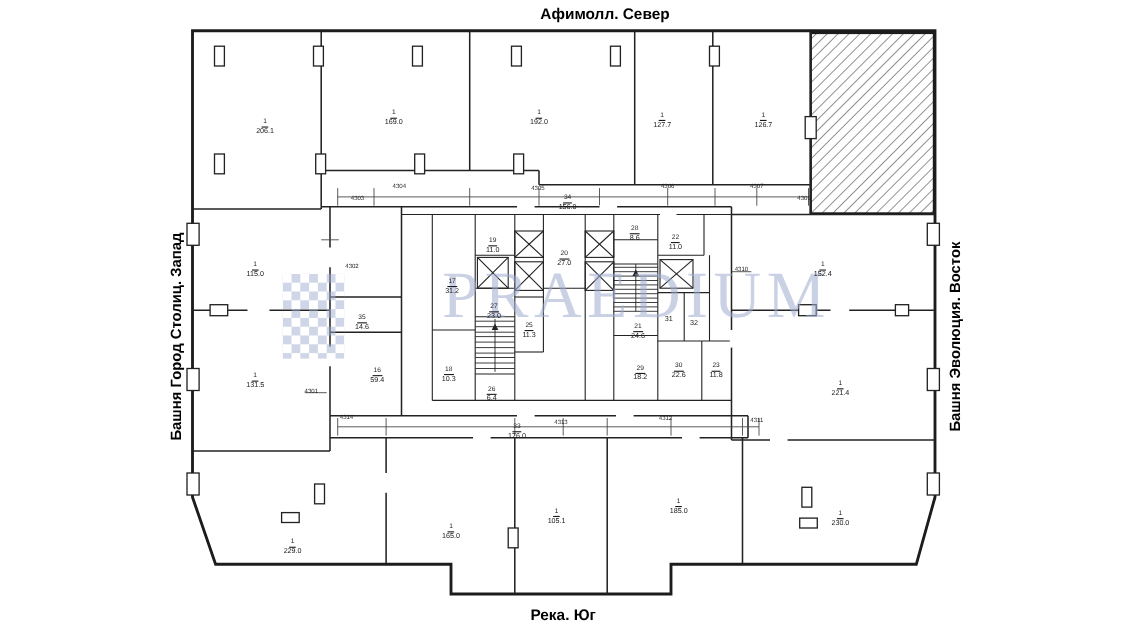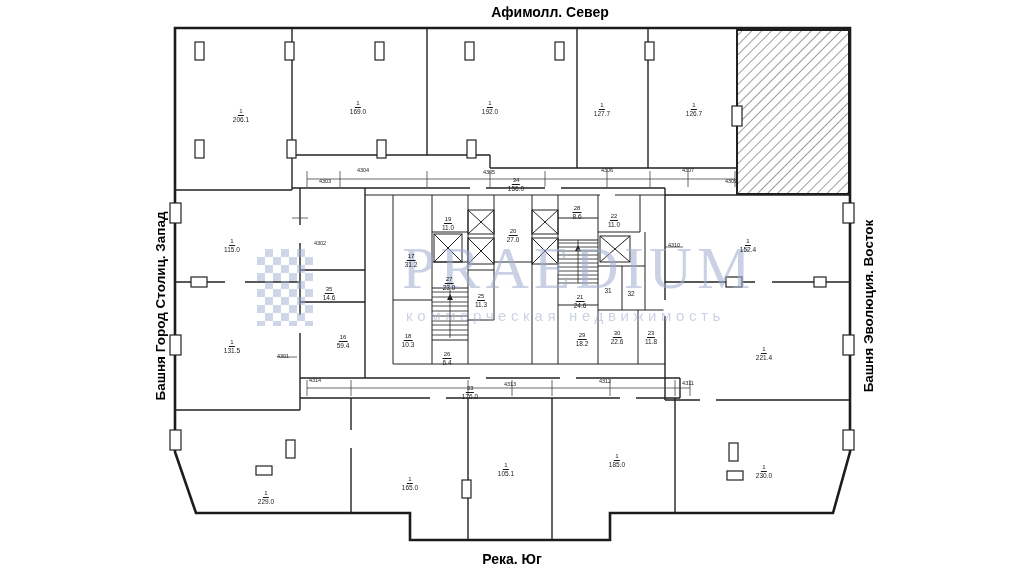--- a/index.html
+++ b/index.html
@@ -232,21 +232,20 @@
       <line x1="700" y1="400" x2="716" y2="400"></line>
       <line x1="665" y1="300" x2="665" y2="316"></line>
       <line x1="351" y1="430" x2="351" y2="448"></line>
       <line x1="600" y1="195" x2="615" y2="195"></line>
     </g>
   </svg>
 
   <div class="wm">
     <div class="wm-logo"></div>
     <div class="wm-brand">PRAEDIUM</div>
-    <div class="wm-tag">коммерческая недвижимость</div>
   </div>
 
   <div id="labels-layer">
       <div class="room-label" style="left: 241px; top: 100px;"><span class="num">1</span><div class="area">206.1</div></div>
       <div class="room-label" style="left: 358px; top: 92px;"><span class="num">1</span><div class="area">169.0</div></div>
       <div class="room-label" style="left: 490px; top: 92px;"><span class="num">1</span><div class="area">192.0</div></div>
       <div class="room-label" style="left: 602px; top: 94px;"><span class="num">1</span><div class="area">127.7</div></div>
       <div class="room-label" style="left: 694px; top: 94px;"><span class="num">1</span><div class="area">126.7</div></div>
       <div class="room-label" style="left: 232px; top: 230px;"><span class="num">1</span><div class="area">115.0</div></div>
       <div class="room-label" style="left: 232px; top: 331px;"><span class="num">1</span><div class="area">131.5</div></div>

